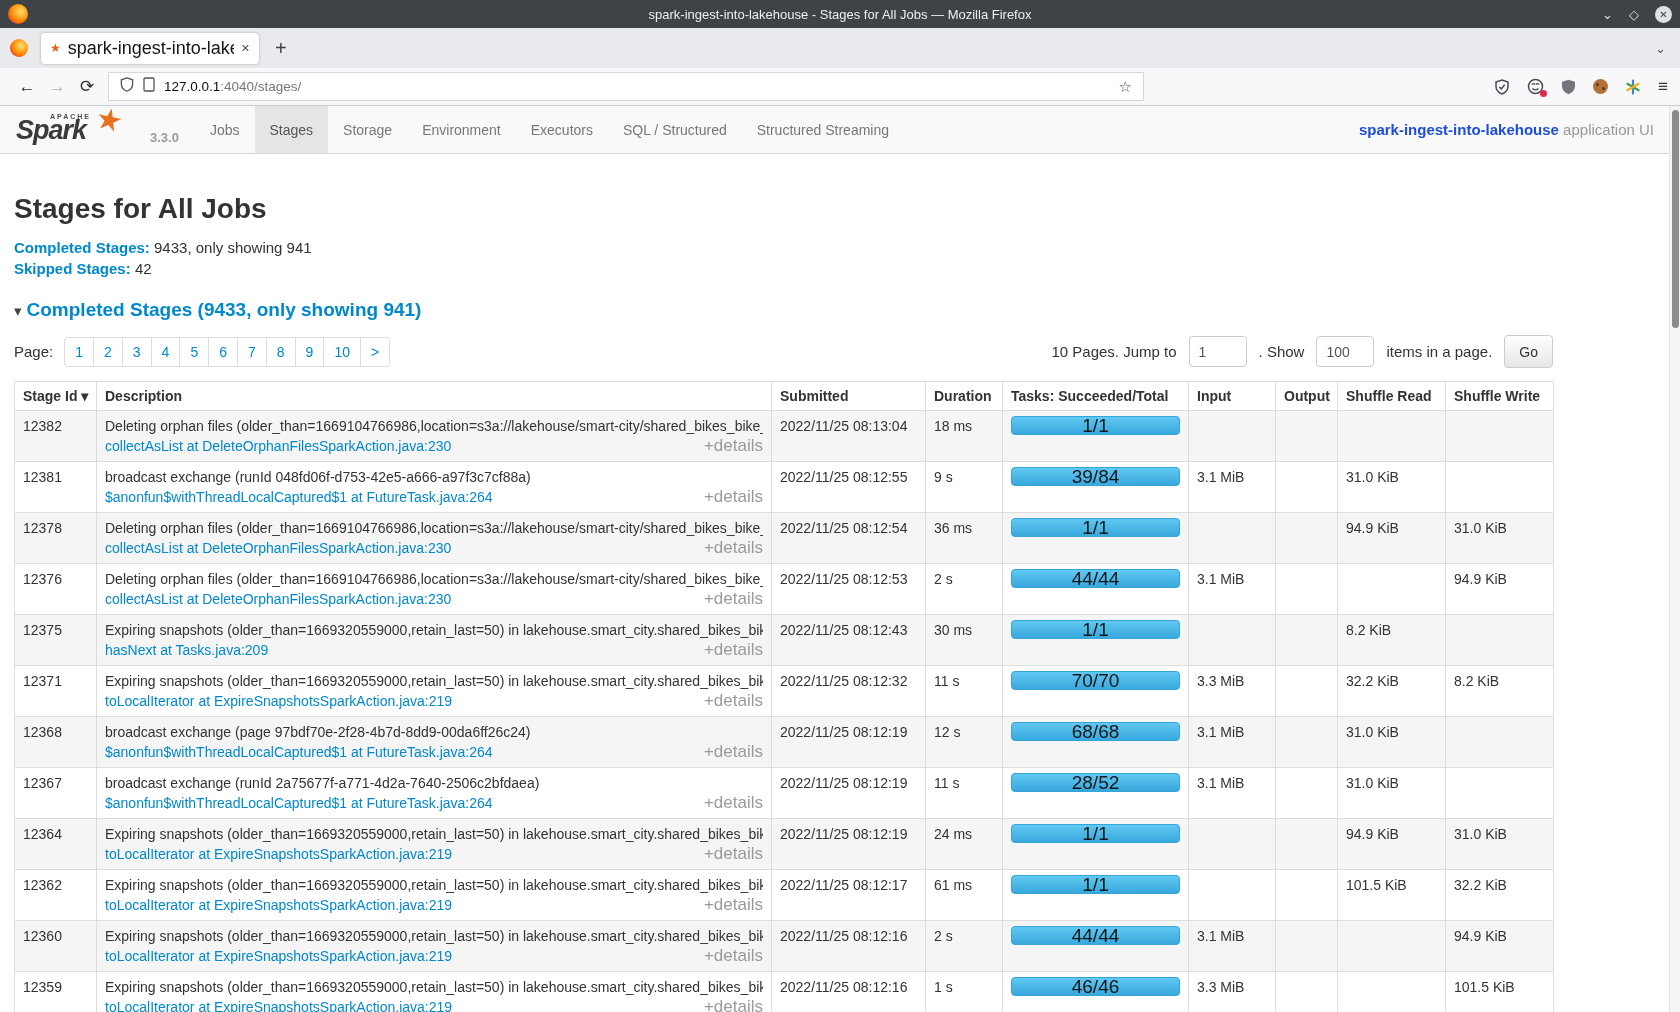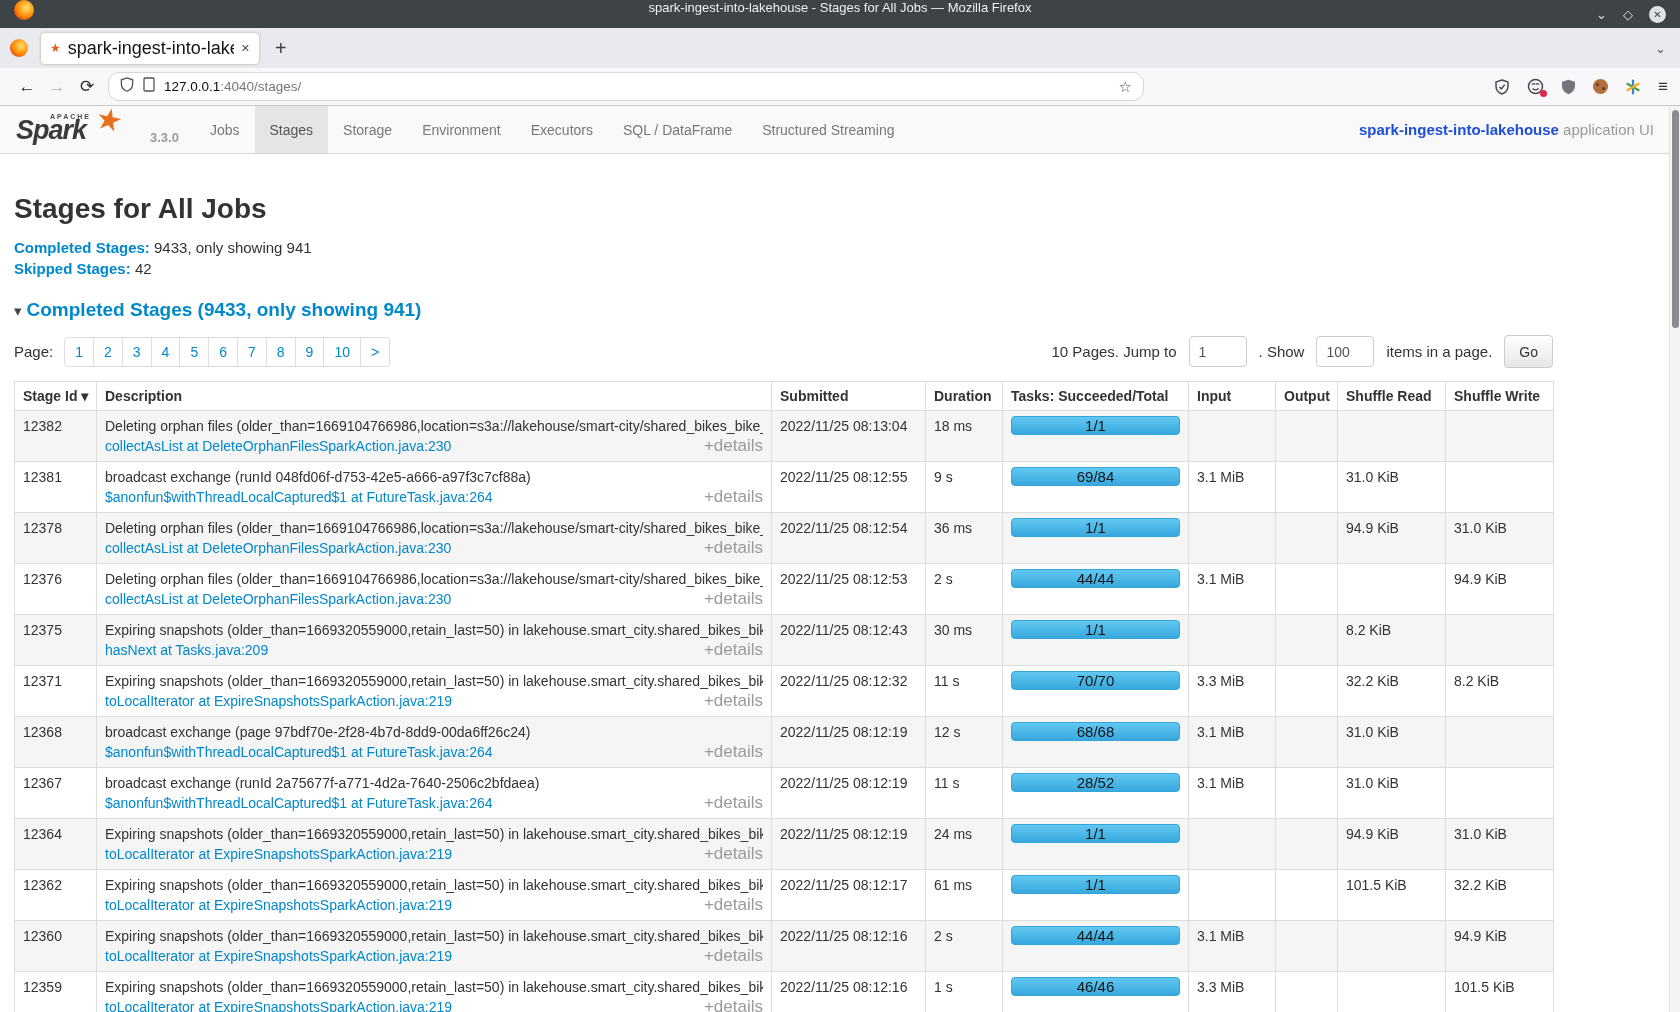--- a/index.html
+++ b/index.html
@@ -1,20 +1,20 @@
 <!DOCTYPE html>
 <html><head>
 <meta charset="utf-8">
 <style>
   * { box-sizing: border-box; margin: 0; padding: 0; }
   html,body { width:1680px; height:1012px; overflow:hidden; }
   body { font-family:"Liberation Sans", sans-serif; background:#fff; position:relative; }
 
   
-  .titlebar { height:28px; background:#3d4347; display:flex; padding:0 14px; position:relative; }
+  .titlebar { height:28px; background:#3d4347; display:flex; align-items:center; padding:0 8px; position:relative; }
   .ff-logo { width:20px; height:20px; border-radius:50%;
     background:radial-gradient(circle at 62% 38%, #ffe066 0%, #ffb133 30%, #ff8400 55%, #e8451c 78%, #bb1a37 100%); }
   .win-title { position:absolute; left:0; right:0; text-align:center; color:#edf0f2; font-size:13px; pointer-events:none; }
   .win-controls { margin-left:auto; display:flex; gap:16px; align-items:center; color:#dde1e4; font-size:13px; z-index:1; }
   .win-close { width:17px; height:17px; border-radius:50%; background:#dfe2e4; color:#3a3f43;
     display:flex; align-items:center; justify-content:center; font-size:10px; }
 
   .tabbar { height:40px; background:#e9eaed; display:flex; align-items:center; padding:0 10px; }
   .ff-mini { width:18px; height:18px; border-radius:50%;
     background:radial-gradient(circle at 62% 38%, #ffe066 0%, #ffb133 30%, #ff8400 55%, #e8451c 78%, #bb1a37 100%); }
@@ -22,21 +22,21 @@
     display:flex; align-items:center; padding:0 9px; gap:7px; margin-left:13px; }
   .favicon-star { color:#e2611c; font-size:12px; line-height:1; }
   .tab-title { font-size:18px; color:#15141a; white-space:nowrap; overflow:hidden; flex:1; }
   .tab-close { font-size:11px; color:#4a4a52; }
   .newtab { font-size:20px; font-weight:300; color:#3c3c42; margin-left:16px; }
   .tab-chevron { margin-left:auto; color:#55555e; font-size:13px; margin-right:4px; }
 
   .toolbar { height:38px; background:#f8f8fa; border-bottom:1px solid #c9c9cd; display:flex; align-items:center; padding:0 12px; }
   .nav-btn { width:30px; text-align:center; font-size:17px; color:#2c2c31; }
   .nav-btn.disabled { color:#b3b3bb; }
-  .urlbar { width:1036px; height:29px; margin-left:6px; background:#fff; border:1px solid #d7d7db; border-radius:11px;
+  .urlbar { width:1036px; height:29px; margin-left:6px; background:#fff; border:1px solid #d7d7db; border-radius:0;
     display:flex; align-items:center; padding:0 11px; gap:9px; }
   .url-text { font-size:13.5px; }
   .url-host { color:#0c0c0d; }
   .url-path { color:#76767d; }
   .url-star { margin-left:auto; color:#4f4f57; font-size:15px; }
   .ext-icons { margin-left:auto; display:flex; gap:17px; align-items:center; }
   .ext { position:relative; display:flex; }
   .badge-dot { position:absolute; right:-3px; bottom:-2px; width:7px; height:7px; border-radius:50%; background:#e22850; }
   .cookie { width:15px; height:15px; border-radius:50%; background:#b3703c; position:relative; }
   .cookie:before { content:""; position:absolute; left:3px; top:4px; width:3px; height:3px; border-radius:50%; background:#5f3a1e; }
@@ -81,21 +81,21 @@
   .stages-table { margin-top:13px; border-collapse:collapse; table-layout:fixed; width:1539px; font-size:14px; }
   .stages-table th, .stages-table td { border:1px solid #ddd; text-align:left; vertical-align:top; }
   .stages-table th { font-weight:bold; color:#333; padding:6px 8px; background:#fff; white-space:nowrap; overflow:hidden; }
   .stages-table td { color:#333; padding:5px 8px; line-height:20px; }
   .stages-table tbody tr:nth-child(odd) { background:#f5f5f5; }
   .desc-line1 { white-space:nowrap; overflow:hidden; }
   .desc-line2 { display:flex; justify-content:space-between; align-items:baseline; }
   .stage-link { color:#0088cc; text-decoration:none; white-space:nowrap; overflow:hidden; }
   .details-link { color:#9a9a9a; font-size:17px; flex:none; }
   .progress { height:19px; border:1px solid #35a5d8; border-radius:4px;
-    background:linear-gradient(#61c8f1,#38a8dd); text-align:center; font-size:15px; line-height:17px; color:#151515; }
+    background:linear-gradient(#61c8f1,#38a8dd); text-align:center; font-size:19px; line-height:17px; color:#151515; }
   .num-cell { white-space:nowrap; overflow:hidden; }
 
   
   .scrollbar { position:absolute; top:106px; right:0; bottom:0; width:11px; background:#f4f4f5; border-left:1px solid #e2e2e4; }
   .scroll-thumb { position:absolute; top:4px; left:2px; width:7px; height:218px; border-radius:4px; background:#8a8a8f; }
 </style>
 </head>
 <body>
 
 <div class="titlebar">
@@ -176,21 +176,21 @@
     <span class="logo-spark">Spark</span>
     <span class="logo-star">★</span>
   </div>
   <span class="logo-version">3.3.0</span>
   <div class="nav-items">
       <a class="nav-item">Jobs</a>
       <a class="nav-item active">Stages</a>
       <a class="nav-item">Storage</a>
       <a class="nav-item">Environment</a>
       <a class="nav-item">Executors</a>
-      <a class="nav-item">SQL / DataFrame</a>
+      <a class="nav-item">SQL / Structured</a>
       <a class="nav-item">Structured Streaming</a>
     </div>
   <div class="app-label"><b>spark-ingest-into-lakehouse</b><span> application UI</span></div>
 </div>
 
 <div class="content">
   <h1 class="page-title">Stages for All Jobs</h1>
 
   <div class="summary-line">
     <a class="summary-label">Completed Stages:</a>
@@ -281,21 +281,21 @@
     <td>
       <div class="desc-line1">broadcast exchange (runId 048fd06f-d753-42e5-a666-a97f3c7cf88a)</div>
       <div class="desc-line2">
         <a class="stage-link">$anonfun$withThreadLocalCaptured$1 at FutureTask.java:264</a>
         <a class="details-link">+details</a>
       </div>
     </td>
     <td class="num-cell">2022/11/25 08:12:55</td>
     <td class="num-cell">9 s</td>
     <td>
-            <div class="progress">69/84</div>
+            <div class="progress">39/84</div>
           </td>
     <td class="num-cell">3.1 MiB</td>
     <td class="num-cell"></td>
     <td class="num-cell">31.0 KiB</td>
     <td class="num-cell"></td>
   </tr>
 
   <tr>
     <td class="num-cell">12378</td>
     <td>

